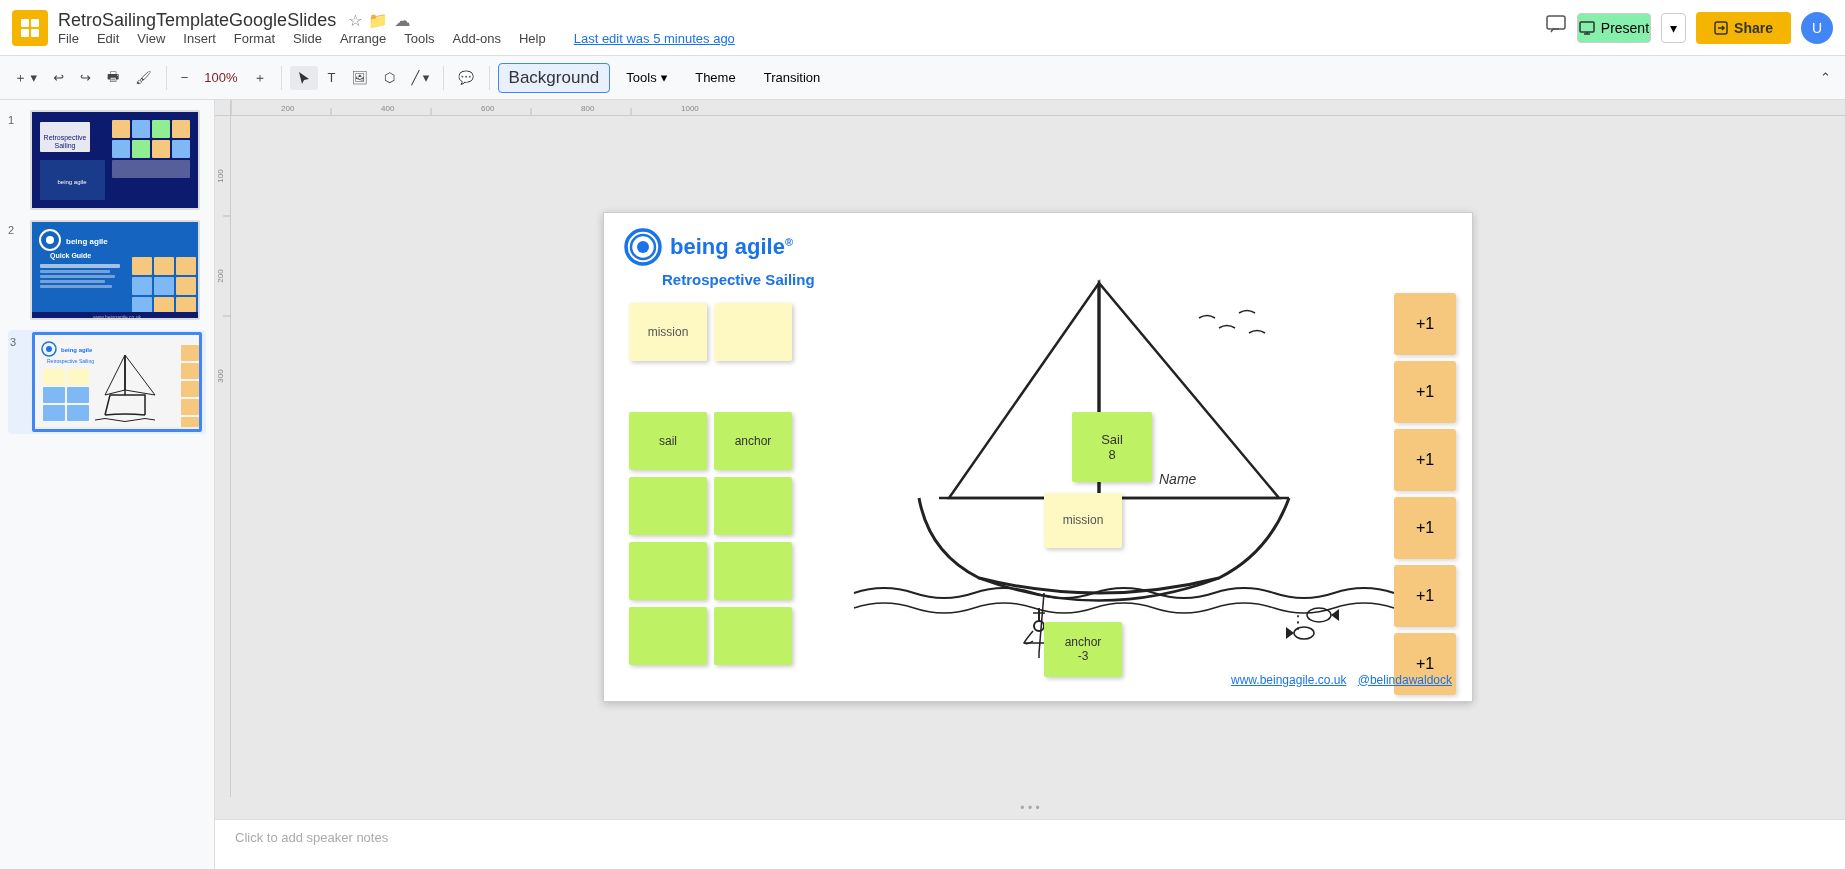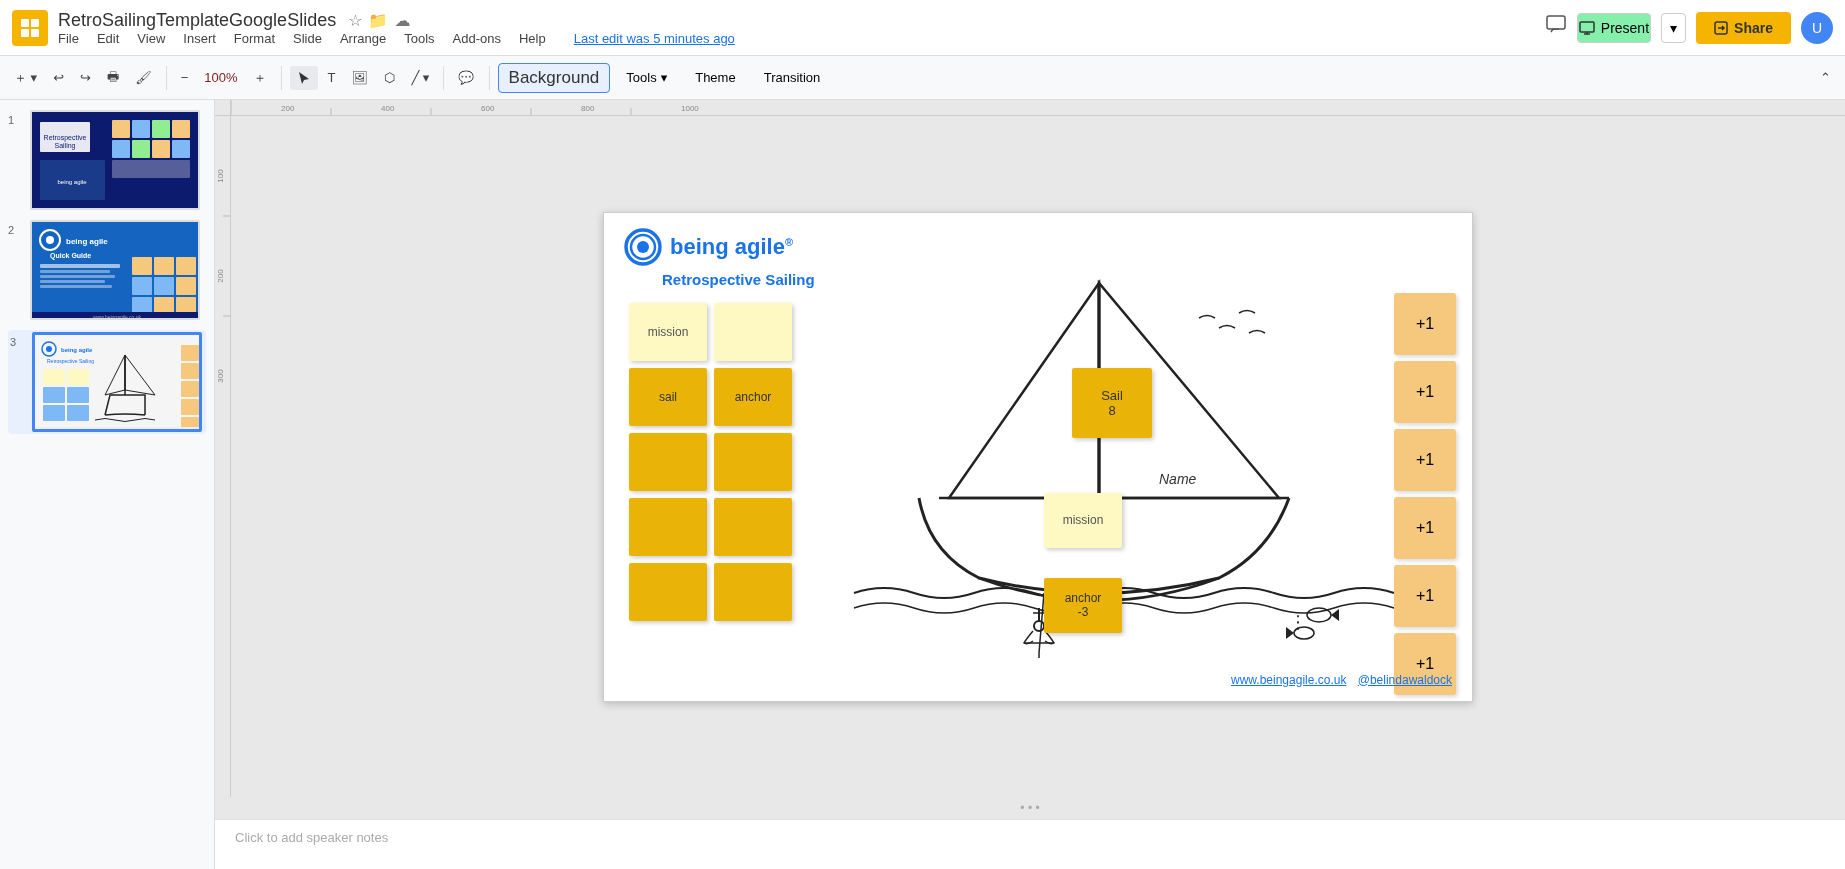--- a/index.html
+++ b/index.html
@@ -46,21 +46,21 @@
     
     #speaker-notes { height: 50px; background: #fff; border-top: 1px solid #ddd; padding: 10px 20px; font-size: 13px; color: #aaa; }
 
     
     .slide-logo { position: absolute; left: 20px; top: 15px; display: flex; align-items: center; gap: 8px; }
     .slide-subtitle { position: absolute; left: 20px; top: 55px; color: #1a73e8; font-size: 14px; font-weight: bold; }
 
     
     .sticky { position: absolute; display: flex; align-items: center; justify-content: center; font-size: 12px; font-weight: normal; text-align: center; border-radius: 2px; box-shadow: 2px 2px 4px rgba(0,0,0,0.2); padding: 4px; }
     .sticky-yellow { background: #fef9c3; color: #555; }
-    .sticky-blue { background: #eab308; color: #333; }
+    .sticky-blue { background: #bef264; color: #333; margin-top: 44px; }
 
     
     .plus-col { position: absolute; right: 16px; top: 80px; display: flex; flex-direction: column; gap: 6px; }
     .plus-btn { width: 62px; height: 62px; background: #f5c87e; border-radius: 3px; display: flex; align-items: center; justify-content: center; font-size: 16px; cursor: pointer; box-shadow: 2px 2px 4px rgba(0,0,0,0.15); }
 
     
     #bg-btn { background: #e8f0fe; border: 1px solid #4285F4; border-radius: 4px; padding: 4px 10px; font-size: 17px; color: #333; cursor: pointer; }
     .toolbar-item { padding: 4px 12px; font-size: 13px; cursor: pointer; border-radius: 4px; display: flex; align-items: center; gap: 4px; }
     #h-ruler { height: 16px; background: #e8e8e8; border-bottom: 1px solid #ccc; }
 

